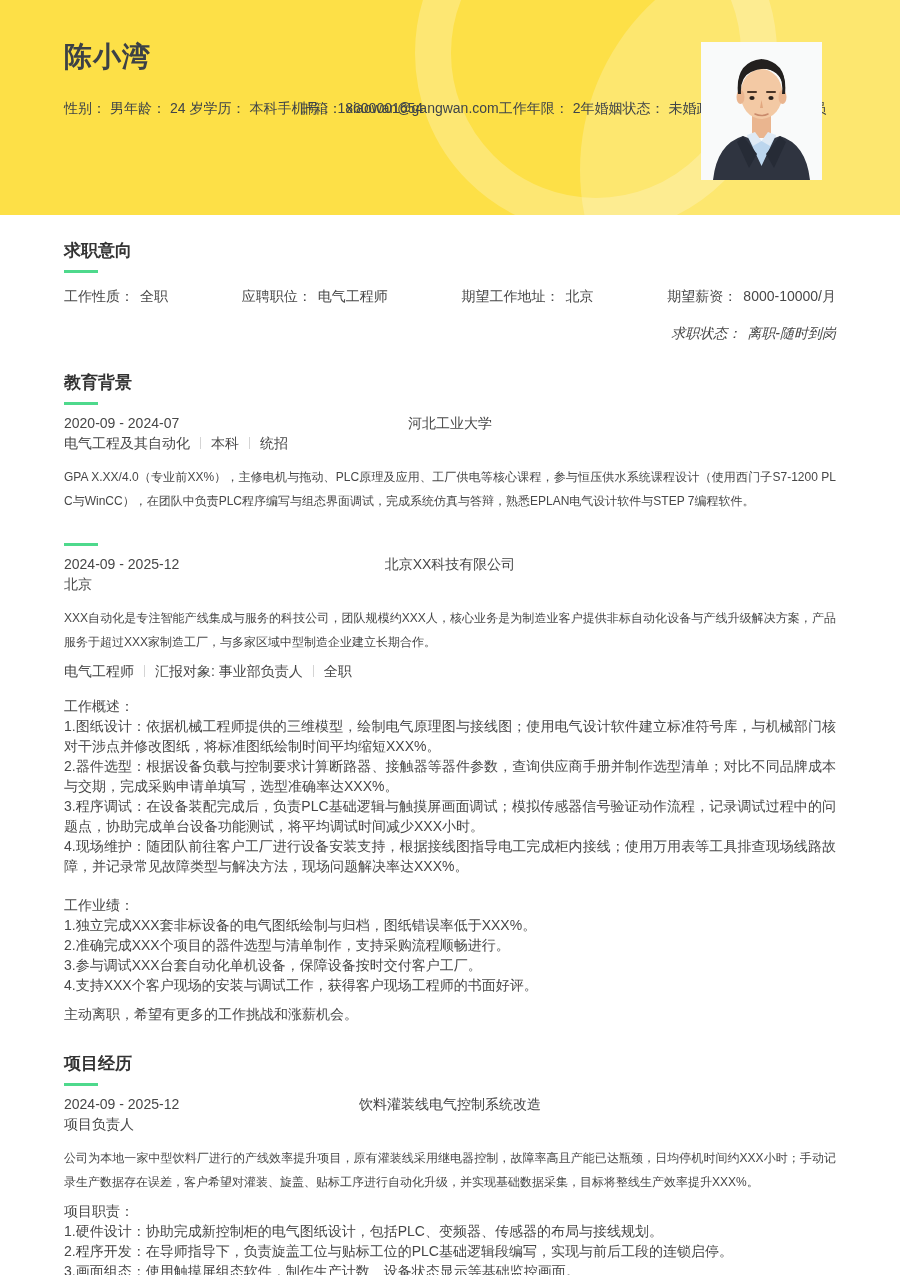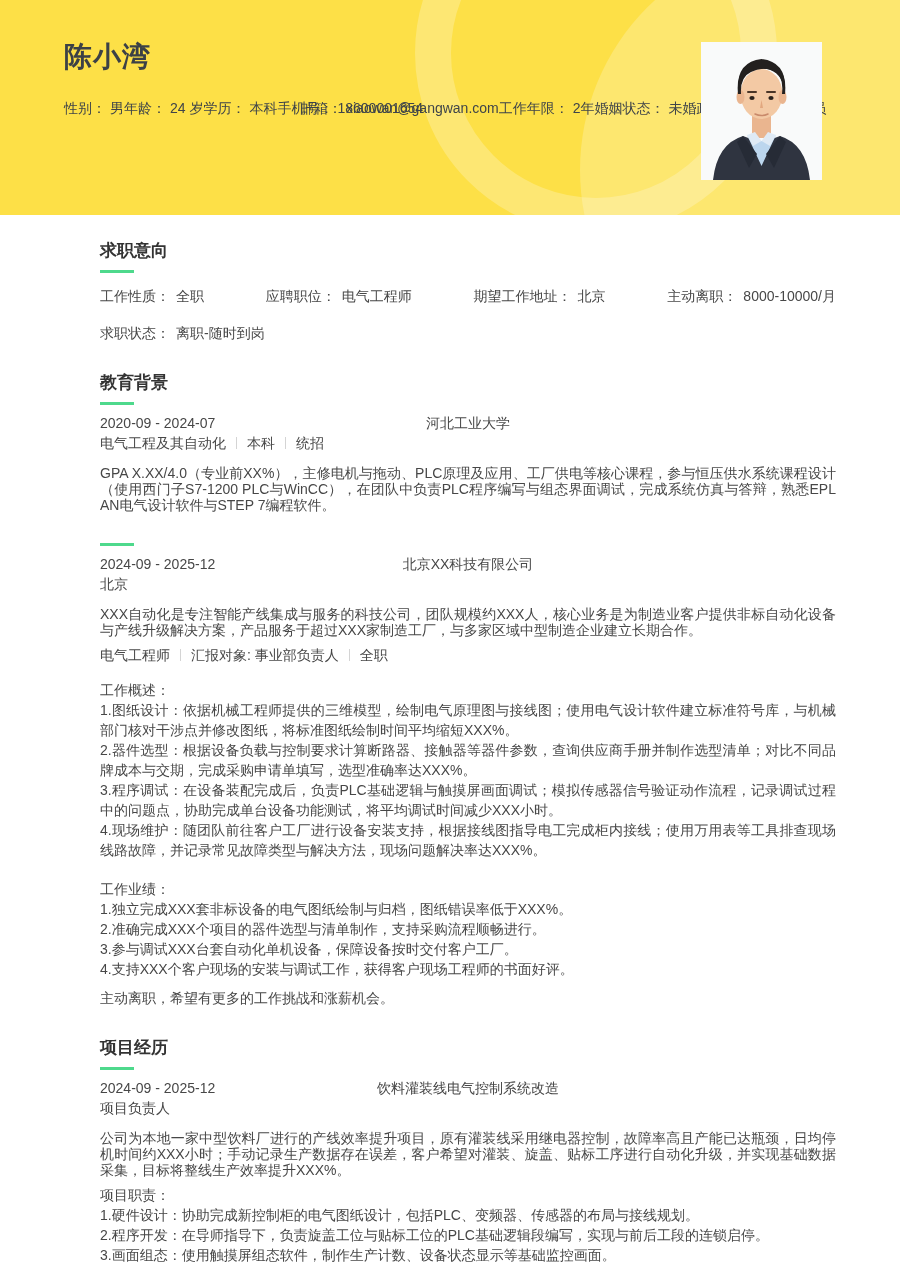--- a/index.html
+++ b/index.html
@@ -19,34 +19,34 @@
   .info-cols{position:absolute;left:64px;top:95px;display:flex;z-index:2;}
   .info-col{display:flex;}
   .info-col.left{width:236px;}
   .info-row{height:26px;line-height:26px;font-size:14px;color:#3f4449;white-space:nowrap;}
   .info-label{margin-right:4px;}
   .photo{position:absolute;left:701px;top:42px;width:121px;height:138px;z-index:3;
     overflow:hidden;background:#fafbfb;}
   .photo svg{display:block;}
   
   .main{padding:26px 64px 0 64px;}
-  .section{margin-top:0;margin-left:36px;}
+  .section{margin-top:0;}
   .section + .section{margin-top:30px;}
   .sec-title{font-size:17px;line-height:20px;font-weight:bold;color:#333333;}
   .sec-underline{width:34px;height:3px;background:#4ed98c;margin-top:9px;}
   .row-fields{display:flex;justify-content:space-between;margin-top:13px;
     font-size:14px;line-height:20px;}
-  .row-fields.second{margin-top:17px;justify-content:flex-start;}
+  .row-fields.second{margin-top:17px;justify-content:flex-end;font-style:italic;}
   .field{white-space:nowrap;}
   .field .info-label{margin-right:6px;}
   .meta-row{position:relative;display:flex;justify-content:space-between;
     margin-top:8px;font-size:14px;line-height:20px;color:#474747;flex-direction:column;}
   .meta-center{position:absolute;left:50%;transform:translateX(-50%);white-space:nowrap;}
   .meta-left,.meta-right{white-space:nowrap;}
-  .para{margin-top:12px;font-size:14px;line-height:16px;color:#474747;
+  .para{margin-top:12px;font-size:12px;line-height:24px;color:#474747;
     text-align:justify;word-break:break-all;}
   .role-line{margin-top:7px;font-size:14px;line-height:20px;white-space:nowrap;}
   .vdiv{display:inline-block;width:1px;height:12px;background:#d4d4d4;
     margin:0 10px;vertical-align:-1px;}
   .text-block{font-size:14px;line-height:20px;color:#474747;text-align:justify;word-break:break-all;}
   .text-block.overview{margin-top:15px;}
   .text-block.achievement{margin-top:19px;}
   .text-block.duty{margin-top:7px;}
   .leave-line{margin-top:9px;font-size:14px;line-height:20px;}
 </style>
@@ -136,21 +136,21 @@
           <span class="field">
           <span class="info-label">工作性质：</span><span>全职</span>
         </span>
           <span class="field">
           <span class="info-label">应聘职位：</span><span>电气工程师</span>
         </span>
           <span class="field">
           <span class="info-label">期望工作地址：</span><span>北京</span>
         </span>
           <span class="field">
-          <span class="info-label">主动离职：</span><span>8000-10000/月</span>
+          <span class="info-label">期望薪资：</span><span>8000-10000/月</span>
         </span>
         </div>
       <div class="row-fields second">
           <span class="field">
           <span class="info-label">求职状态：</span><span>离职-随时到岗</span>
         </span>
         </div>
     </div>
 
     <div class="section">

